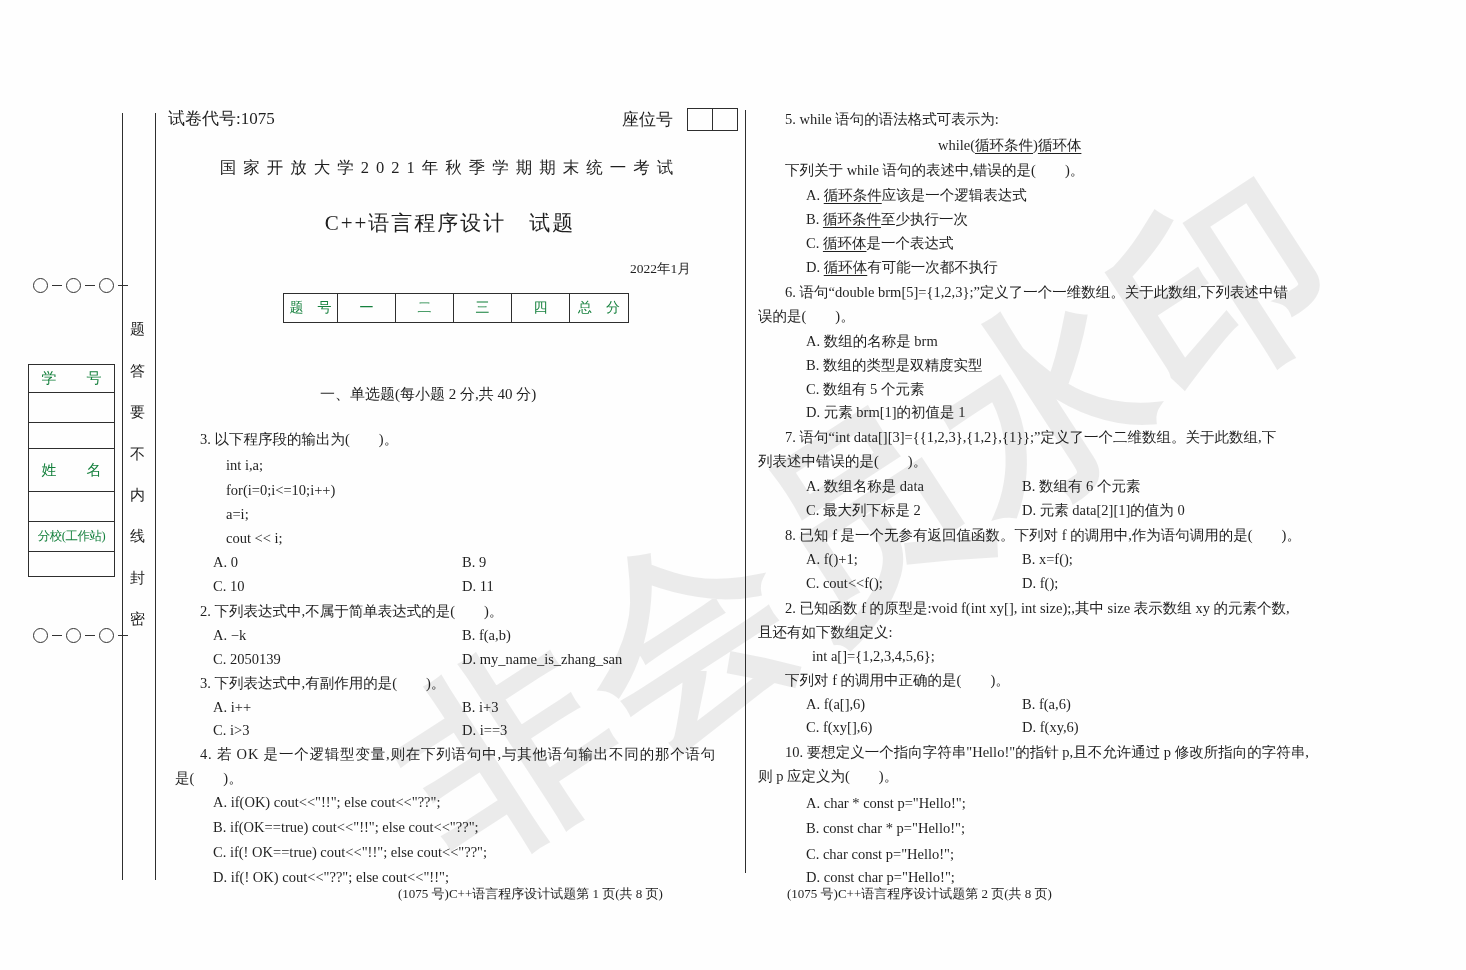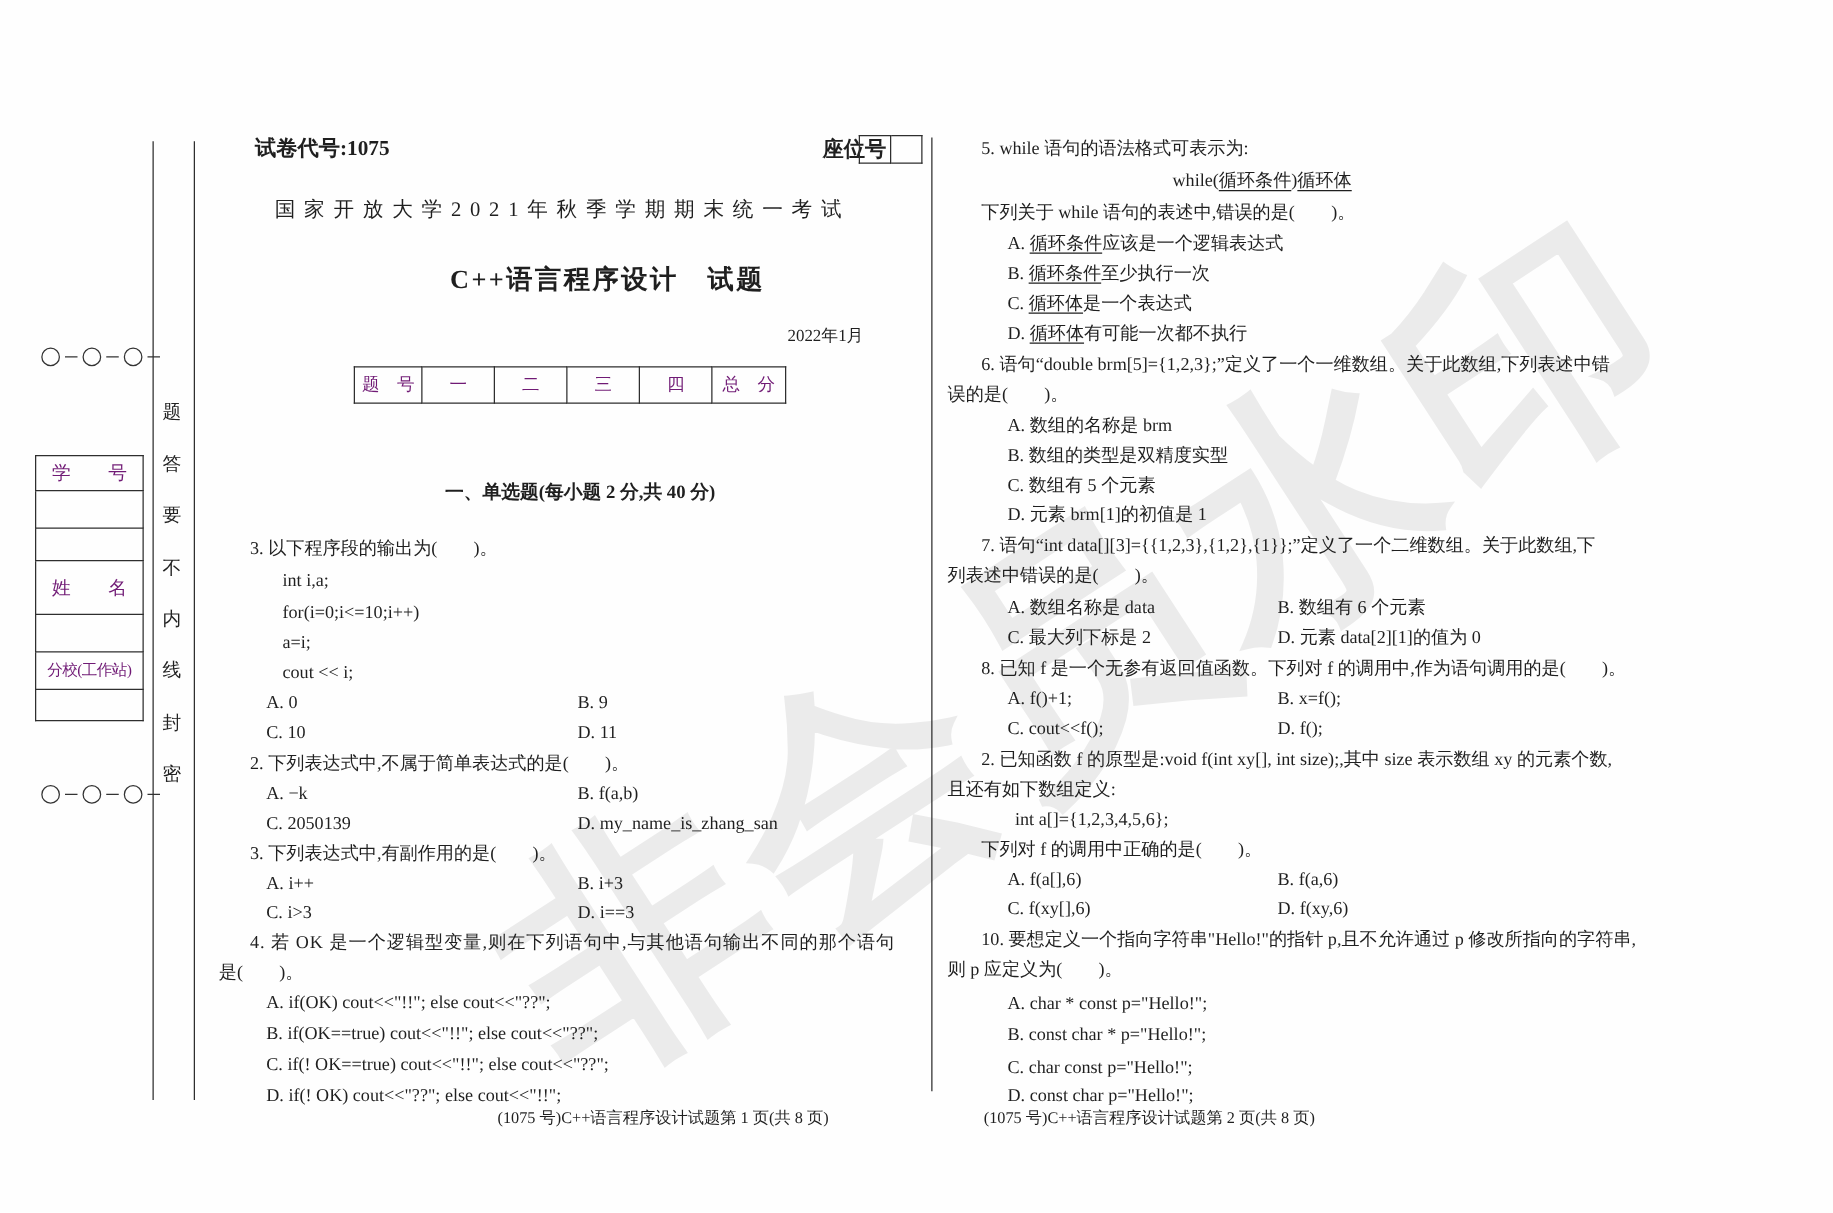--- a/index.html
+++ b/index.html
@@ -1,28 +1,28 @@
 <!DOCTYPE html>
 <html><head>
 <meta charset="utf-8">
 <style>
   html,body{margin:0;padding:0;background:#ffffff;}
   .canvas{position:relative;width:1466px;height:970px;background:#fefefe;overflow:hidden;
           font-family:"Liberation Serif","DejaVu Serif",serif;color:#1f1f1f;}
   .t{position:absolute;white-space:nowrap;font-size:14.5px;line-height:1.25;color:#1f1f1f;}
-  .b{font-weight:bold;margin-left:36px;}
+  .b{font-weight:normal;}
   .center{text-align:center;}
   .sp1{letter-spacing:0.8px;}
   .ul{text-decoration:underline;text-underline-offset:3px;}
   .vline{position:absolute;width:0;border-left:1.3px solid #2e2e2e;}
   .watermark{position:absolute;left:870px;top:520px;transform:translate(-50%,-50%) rotate(-33deg);
              font-size:205px;font-weight:bold;color:rgba(0,0,0,0.075);white-space:nowrap;
              letter-spacing:8px;pointer-events:none;}
   table{border-collapse:collapse;position:absolute;}
-  td{border:1.4px solid #2e2e2e;text-align:center;font-size:14px;padding:0;color:#701a75;}
+  td{border:1.4px solid #2e2e2e;text-align:center;font-size:14px;padding:0;color:#15803d;}
   .score-table td{height:28px;}
   .grade-table td{height:29px;width:58px;font-size:14px;}
   .seat-table td{width:24px;height:21px;}
   .info-table td{width:85px;font-size:15px;}
   .info-table .small{font-size:12.5px;letter-spacing:-0.5px;}
   .chain{position:absolute;display:flex;align-items:center;gap:4px;}
   .circ{width:13px;height:13px;border:1.4px solid #333;border-radius:50%;display:inline-block;}
   .dash{width:10px;height:0;border-top:1.4px solid #333;display:inline-block;}
   .sealch{position:absolute;left:130px;font-size:15px;color:#222;}
 </style>

